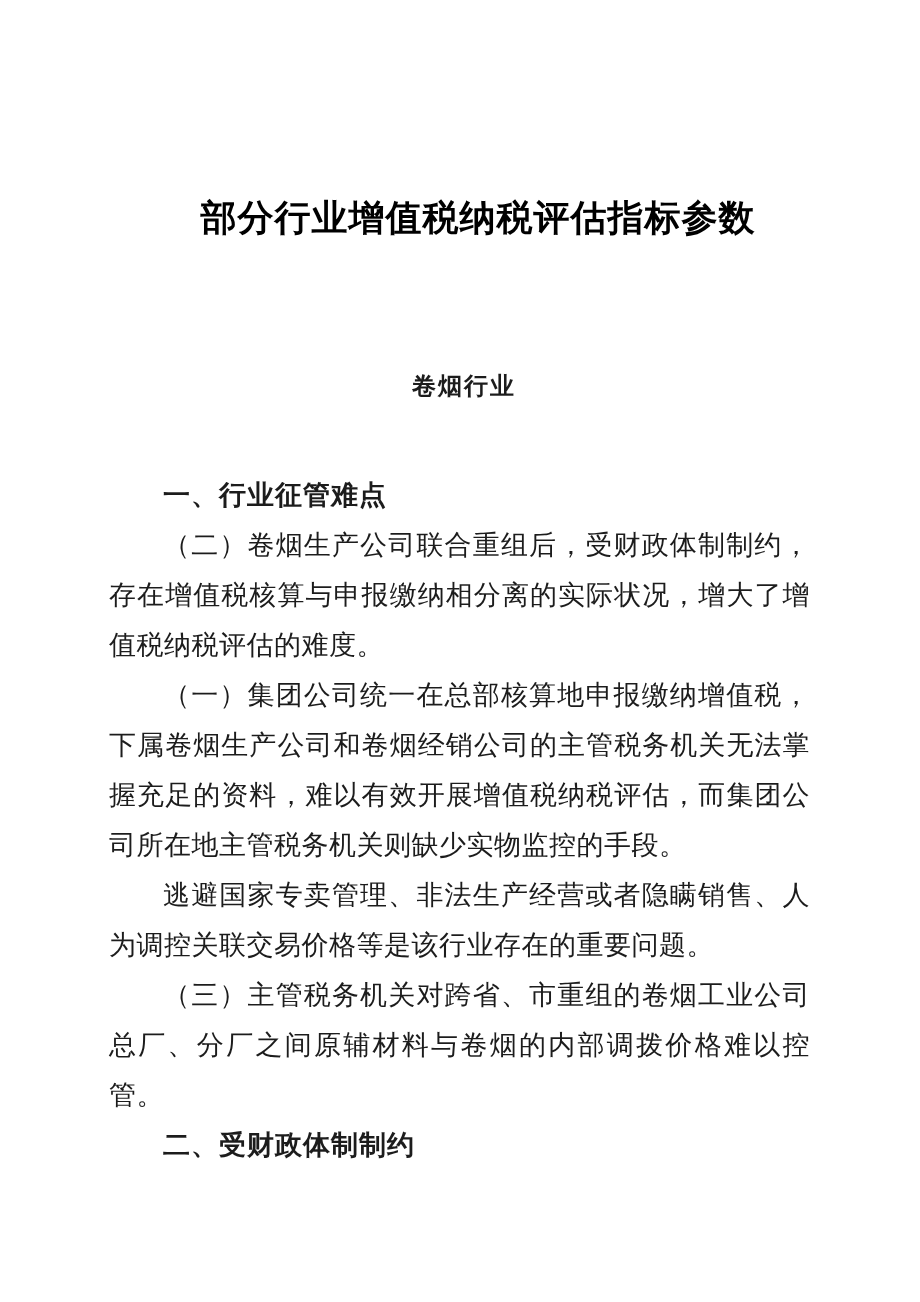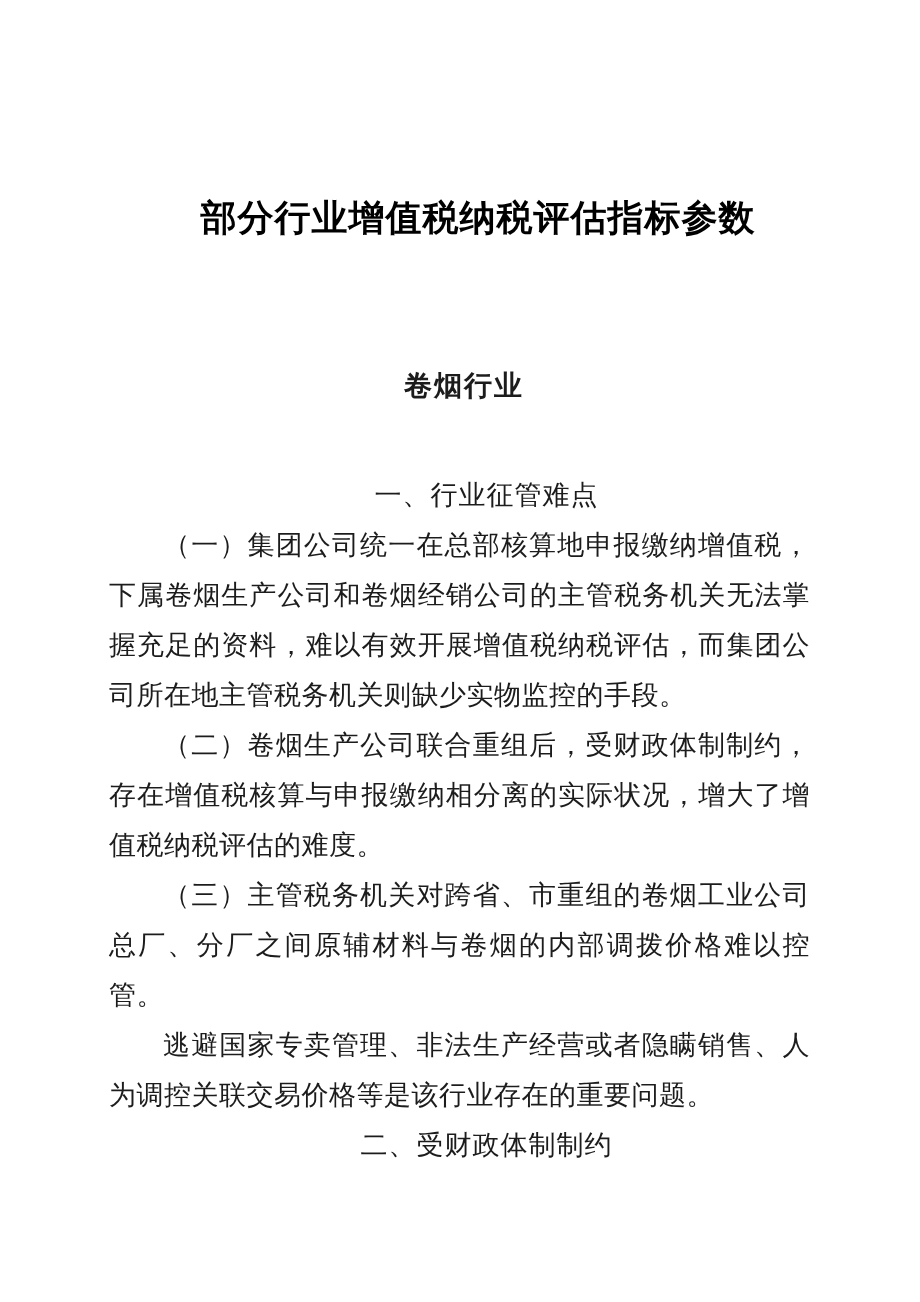--- a/index.html
+++ b/index.html
@@ -25,38 +25,38 @@
     font-size: 36px;
     line-height: 44px;
     letter-spacing: 1px;
     color: var(--title-color, #000000);
   }
   .doc-subtitle {
     margin: 128px 0 0 8px;
     text-align: center;
     font-family: "Liberation Serif", "DejaVu Serif", serif;
     font-weight: bold;
-    font-size: 28px;
+    font-size: 24px;
     line-height: 36px;
     letter-spacing: 2px;
   }
   .doc-body {
     margin: 66px 110px 0 109px; 
     font-family: "Liberation Serif", "DejaVu Serif", serif;
     font-size: 27px;
     line-height: 50px;
     text-align: justify;
     text-justify: inter-character;
   }
   .doc-body .section-heading {
     margin: 0;
     font-size: 27px;
-    font-weight: normal;
+    font-weight: bold;
     text-indent: 2em;
-    text-align: center;
+    text-align: left;
     letter-spacing: 1px;
   }
   .doc-body p {
     margin: 0;
     text-indent: 2em;
     letter-spacing: 0.5px;
   }
 </style>
 </head>
 <body>
@@ -64,25 +64,25 @@
 <div class="page">
 
   <h1 class="doc-title">部分行业增值税纳税评估指标参数</h1>
 
   <h2 class="doc-subtitle">卷烟行业</h2>
 
   <div class="doc-body">
 
     <h3 class="section-heading">一、行业征管难点</h3>
 
+    <p>（二）卷烟生产公司联合重组后，受财政体制制约，存在增值税核算与申报缴纳相分离的实际状况，增大了增值税纳税评估的难度。</p>
+
     <p>（一）集团公司统一在总部核算地申报缴纳增值税，下属卷烟生产公司和卷烟经销公司的主管税务机关无法掌握充足的资料，难以有效开展增值税纳税评估，而集团公司所在地主管税务机关则缺少实物监控的手段。</p>
 
-    <p>（二）卷烟生产公司联合重组后，受财政体制制约，存在增值税核算与申报缴纳相分离的实际状况，增大了增值税纳税评估的难度。</p>
+    <p>逃避国家专卖管理、非法生产经营或者隐瞒销售、人为调控关联交易价格等是该行业存在的重要问题。</p>
 
     <p>（三）主管税务机关对跨省、市重组的卷烟工业公司总厂、分厂之间原辅材料与卷烟的内部调拨价格难以控管。</p>
-
-    <p>逃避国家专卖管理、非法生产经营或者隐瞒销售、人为调控关联交易价格等是该行业存在的重要问题。</p>
 
     <h3 class="section-heading">二、受财政体制制约</h3>
 
 
   </div>
 </div>
 
 </body></html>

